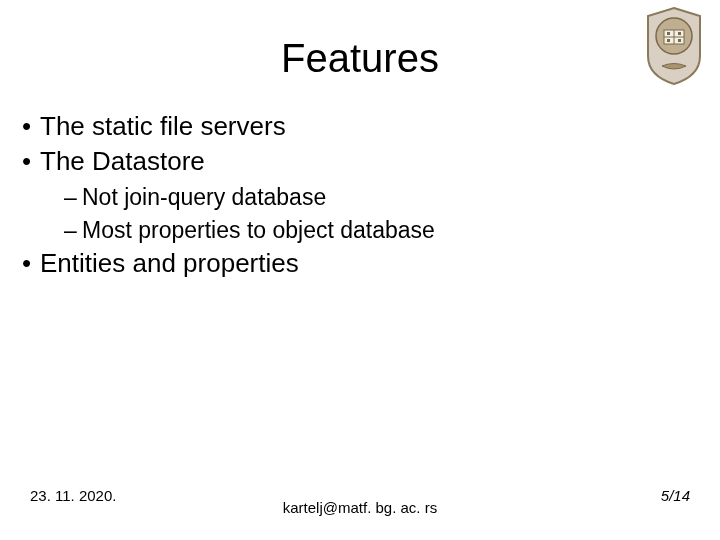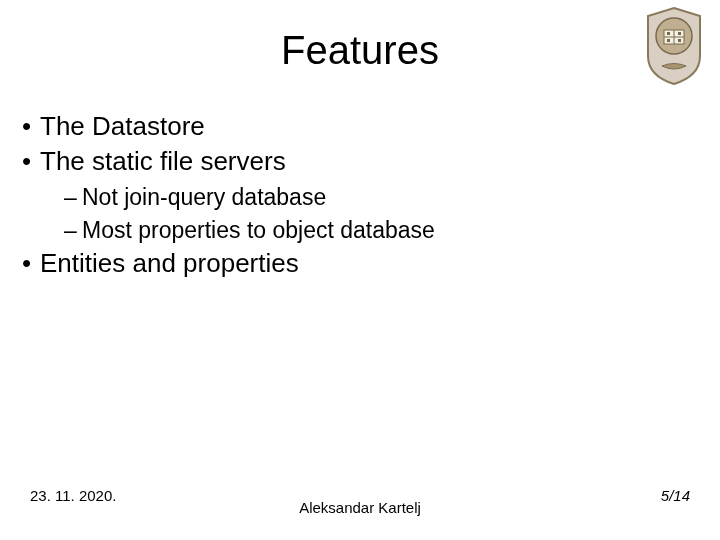--- a/index.html
+++ b/index.html
@@ -14,21 +14,21 @@
     overflow: hidden;
   }
   .slide {
     width: 720px;
     height: 540px;
     position: relative;
     box-sizing: border-box;
   }
   .title {
     position: absolute;
-    top: 28px;
+    top: 36px;
     left: 0;
     width: 100%;
     text-align: center;
     font-size: 40px;
     font-weight: 400;
   }
   .logo {
     position: absolute;
     top: 6px;
     right: 14px;
@@ -103,28 +103,28 @@
       <line x1="22" y1="31" x2="42" y2="31" stroke="#7a6a4c" stroke-width="1"></line>
       <rect x="25" y="26" width="3" height="3" fill="#7a6a4c"></rect>
       <rect x="36" y="26" width="3" height="3" fill="#7a6a4c"></rect>
       <rect x="25" y="33" width="3" height="3" fill="#7a6a4c"></rect>
       <rect x="36" y="33" width="3" height="3" fill="#7a6a4c"></rect>
       <path d="M20 60 Q32 55 44 60 Q32 66 20 60 Z" fill="#a8956f" stroke="#7a6a4c" stroke-width="1"></path>
     </svg>
   </div>
 
   <div class="content">
+    <div class="b1"><span class="dot">•</span><span>The static file servers</span></div>
     <div class="b1"><span class="dot">•</span><span>The Datastore</span></div>
-    <div class="b1"><span class="dot">•</span><span>The static file servers</span></div>
     <div class="sub gap-top"><span class="dash">–</span><span>Not join-query database</span></div>
     <div class="sub"><span class="dash">–</span><span>Most properties to object database</span></div>
     <div class="b1 gap-top"><span class="dot">•</span><span>Entities and properties</span></div>
   </div>
 
   <div class="footer">
     <div class="footer-left">23. 11. 2020.</div>
     <div class="footer-center">
-      <div>Aleksandar Kartelj</div>
+      <div>kartelj@matf. bg. ac. rs</div>
     </div>
     <div class="footer-right">5/14</div>
   </div>
 
 </div>
 
 </body></html>

